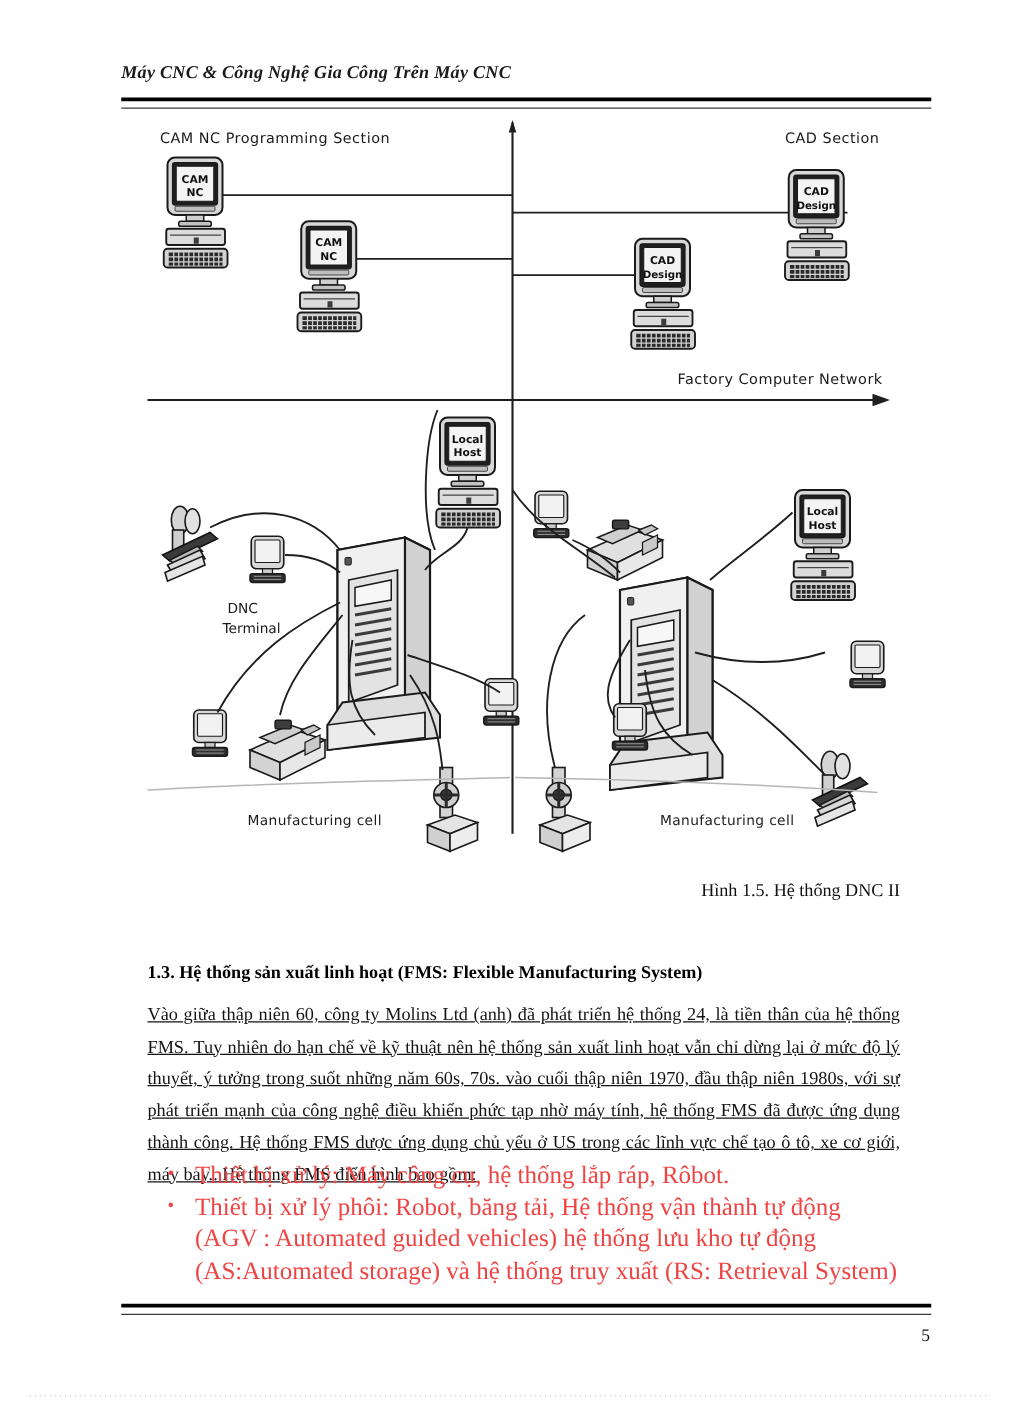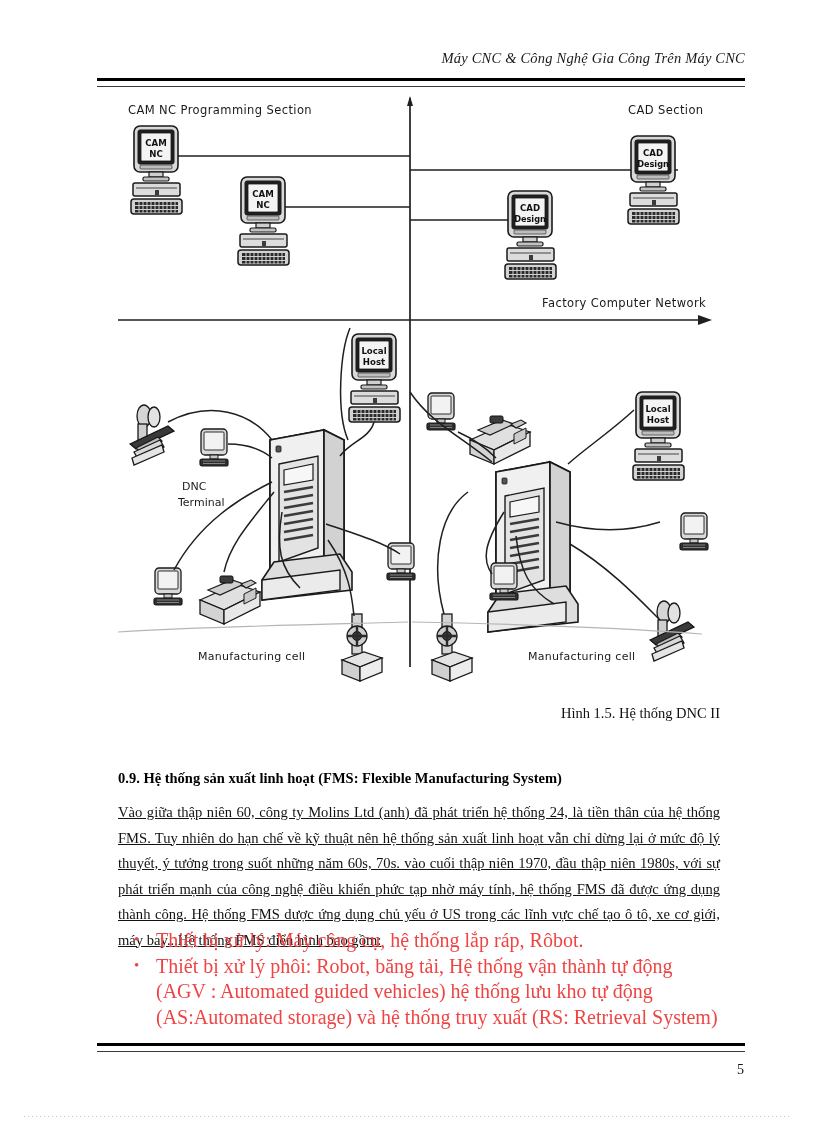--- a/index.html
+++ b/index.html
@@ -19,27 +19,28 @@
     background: #ffffff;
     overflow: hidden;
   }
 
   
   .header-title {
     position: absolute;
     left: 97px;
     top: 50px;
     width: 648px;
-    text-align: right;
+    text-align: left;
     font-family: "Liberation Serif", "DejaVu Serif", serif;
     font-style: italic;
     font-size: 14.5px;
     letter-spacing: 0.2px;
     color: #1a1a1a;
     white-space: nowrap;
+    font-weight: bold;
   }
   .header-rule {
     position: absolute;
     left: 97px;
     top: 78px;
     width: 648px;
     height: 5px;
     border-top: 3px solid #000;
     border-bottom: 1px solid #3a3a3a;
   }
@@ -381,21 +382,21 @@
         <path d="M312 530 C420 532, 520 536, 602 542"></path>
       </g>
 
       <text x="98" y="568" font-family="'DejaVu Sans','Liberation Sans',sans-serif" font-size="11" fill="#1a1a1a" letter-spacing="0.3">Manufacturing cell</text>
       <text x="428" y="568" font-family="'DejaVu Sans','Liberation Sans',sans-serif" font-size="11" fill="#1a1a1a" letter-spacing="0.3">Manufacturing cell</text>
     </svg>
   </div>
 
   <div class="fig-caption">Hình 1.5. Hệ thống DNC II</div>
 
-  <div class="section-heading">0.9. Hệ thống sản xuất linh hoạt (FMS: Flexible Manufacturing System)</div>
+  <div class="section-heading">1.3. Hệ thống sản xuất linh hoạt (FMS: Flexible Manufacturing System)</div>
   <div class="body-text">Vào giữa thập niên 60, công ty Molins Ltd (anh) đã phát triển hệ thống 24, là tiền thân của hệ thống FMS. Tuy nhiên do hạn chế về kỹ thuật nên hệ thống sản xuất linh hoạt vẫn chỉ dừng lại ở mức độ lý thuyết, ý tưởng trong suốt những năm 60s, 70s. vào cuối thập niên 1970, đầu thập niên 1980s, với sự phát triển mạnh của công nghệ điều khiển phức tạp nhờ máy tính, hệ thống FMS đã được ứng dụng thành công. Hệ thống FMS dược ứng dụng chủ yếu ở US trong các lĩnh vực chế tạo ô tô, xe cơ giới, máy bay...Hệ thống FMS điển hình bao gồm:</div>
 
   <ul class="bullet-list">
     <li>Thiết bị xử lý: Máy công cụ, hệ thống lắp ráp, Rôbot.</li>
     <li>Thiết bị xử lý phôi: Robot, băng tải, Hệ thống vận thành tự động (AGV : Automated guided vehicles) hệ thống lưu kho tự động (AS:Automated storage) và hệ thống truy xuất (RS: Retrieval System)</li>
   </ul>
 
   <div class="footer-rule"></div>
   <div class="page-number">5</div>
   <div class="scan-edge"></div>

